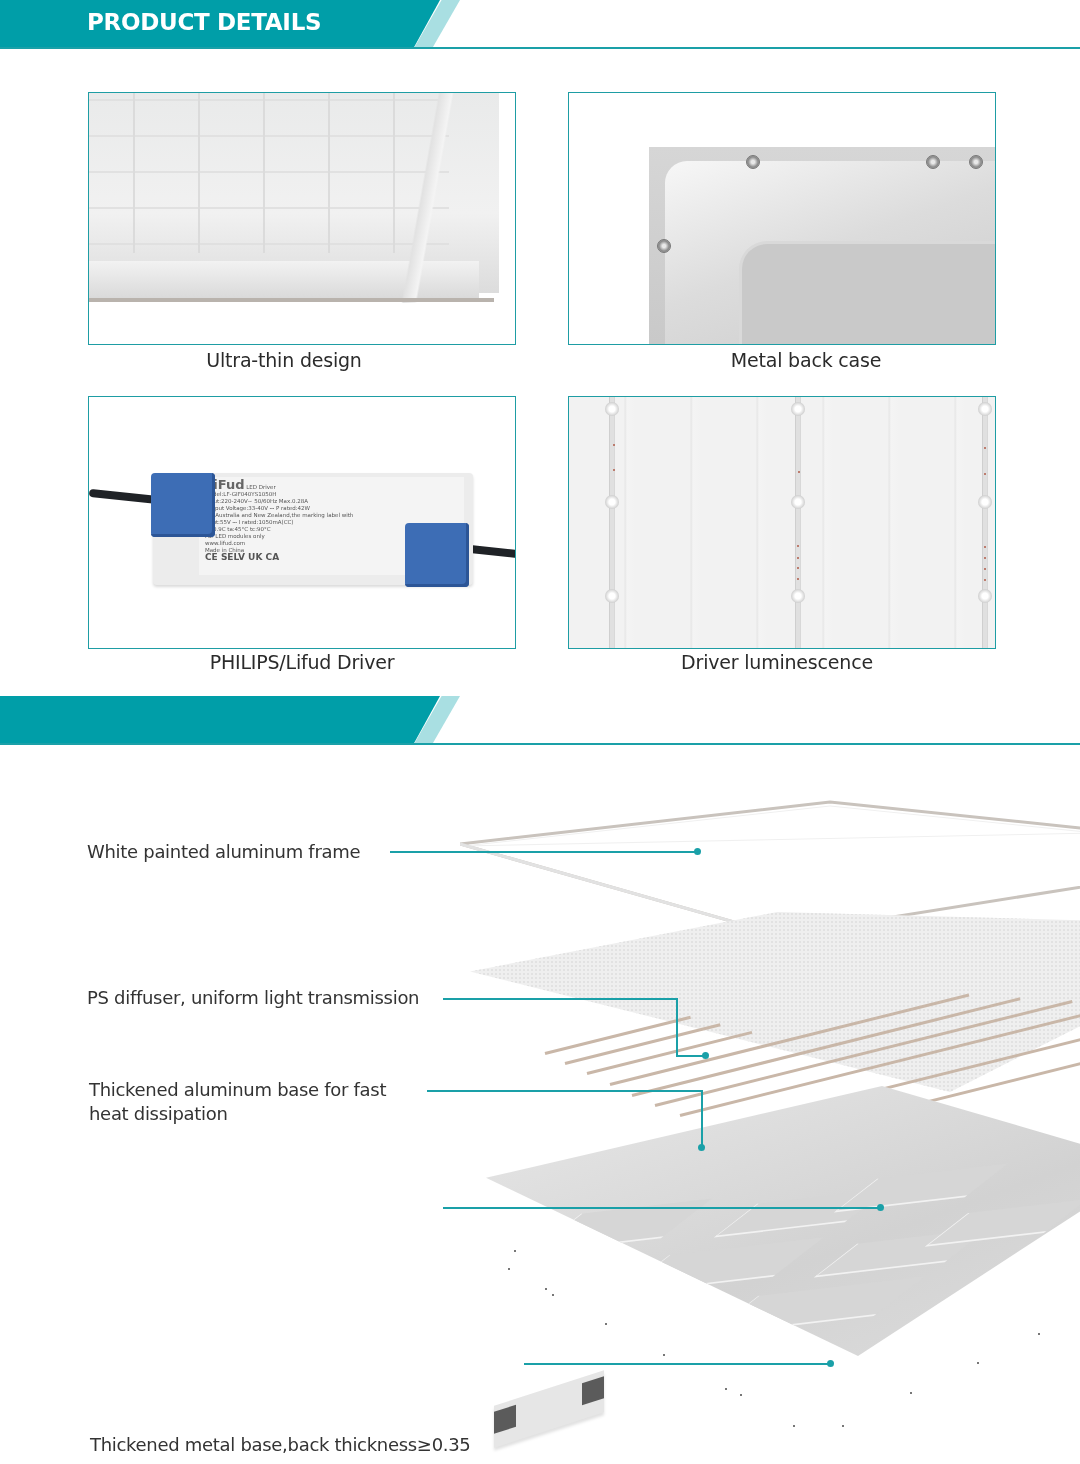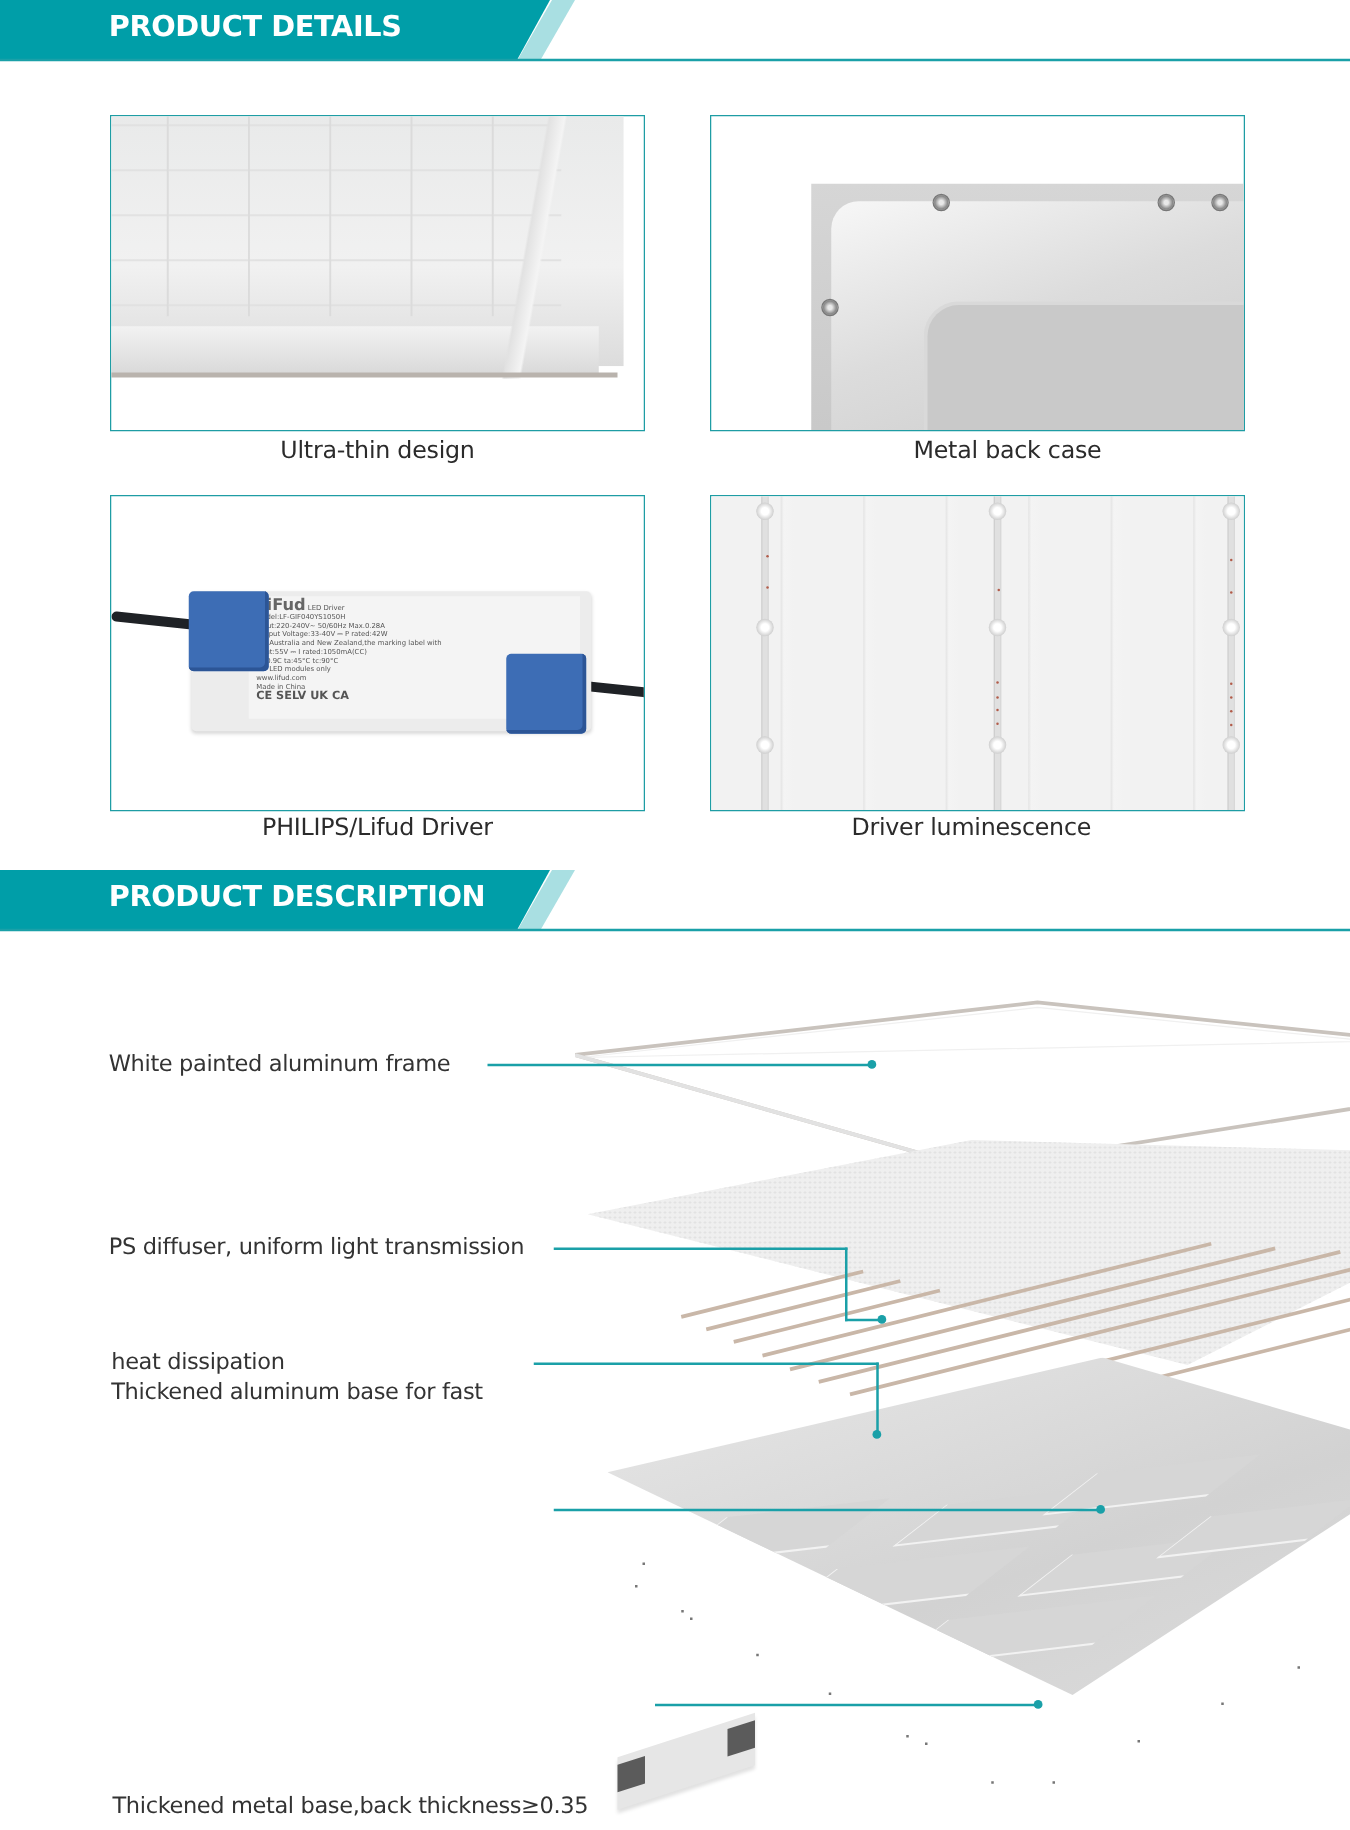--- a/index.html
+++ b/index.html
@@ -96,21 +96,21 @@
 
 <div class="card" style="left:88px; top:92px;">
   <div>
     <div class="c1-panel"></div>
     <div class="c1-grid"></div>
     <div class="c1-edge"></div>
     <div class="c1-side"></div>
     <div class="c1-rim"></div>
   </div>
 </div>
-<div class="caption" style="left:88px; top:349px;">Ultra-thin design</div>
+<div class="caption" style="left:70px; top:349px;">Ultra-thin design</div>
 
 <div class="card" style="left:568px; top:92px;">
   <div>
     <div class="c2-case"></div>
     <div class="c2-inner"></div>
     <div class="c2-inner2"></div>
     <div class="screw" style="left:177px; top:62px;"></div>
     <div class="screw" style="left:357px; top:62px;"></div>
     <div class="screw" style="left:400px; top:62px;"></div>
     <div class="screw" style="left:88px; top:146px;"></div>
@@ -171,21 +171,20 @@
     <div class="c4-dot" style="left:415px; top:171px;"></div>
     <div class="c4-dot" style="left:415px; top:182px;"></div>
   </div>
 </div>
 <div class="caption" style="left:563px; top:651px;">Driver luminescence</div>
 
 <div class="banner" style="top:696px;">
   <div class="bar"></div>
   <div class="stripe"></div>
   <div class="line"></div>
-  <div class="title">PRODUCT DESCRIPTION</div>
 </div>
 
 <div>
   <svg class="frame-top" viewBox="0 0 640 140">
     <polygon points="0,44 370,2 640,30 640,84 320,135" fill="none" stroke="#c9c3bd" stroke-width="3"></polygon>
     <polygon points="4,46 370,6 636,33" fill="none" stroke="#f0f0f0" stroke-width="1"></polygon>
     <line x1="0" y1="44" x2="320" y2="135" stroke="#e2e2e2" stroke-width="3"></line>
   </svg>
   <div class="diffuser"></div>
 
@@ -235,22 +234,22 @@
 <div class="lead h" style="left:390px; top:851px; width:308px;"></div>
 <div class="dot" style="left:694px; top:848px;"></div>
 
 <div class="callout" style="left:87px; top:986px;">PS diffuser, uniform light transmission</div>
 <div class="lead h" style="left:443px; top:998px; width:235px;"></div>
 <div class="lead v" style="left:676px; top:998px; height:59px;"></div>
 <div class="lead h" style="left:676px; top:1055px; width:30px;"></div>
 <div class="dot" style="left:702px; top:1052px;"></div>
 
 <div class="callout" style="left:89px; top:1078px;">
+  <div>Thickened aluminum base for fast</div>
   <div>heat dissipation</div>
-  <div>Thickened aluminum base for fast</div>
 </div>
 <div class="lead h" style="left:427px; top:1090px; width:276px;"></div>
 <div class="lead v" style="left:701px; top:1090px; height:58px;"></div>
 <div class="dot" style="left:698px; top:1144px;"></div>
 
 <div class="callout" style="left:89px; top:1193px;">
 </div>
 <div class="lead h" style="left:443px; top:1207px; width:438px;"></div>
 <div class="dot" style="left:877px; top:1204px;"></div>
 

